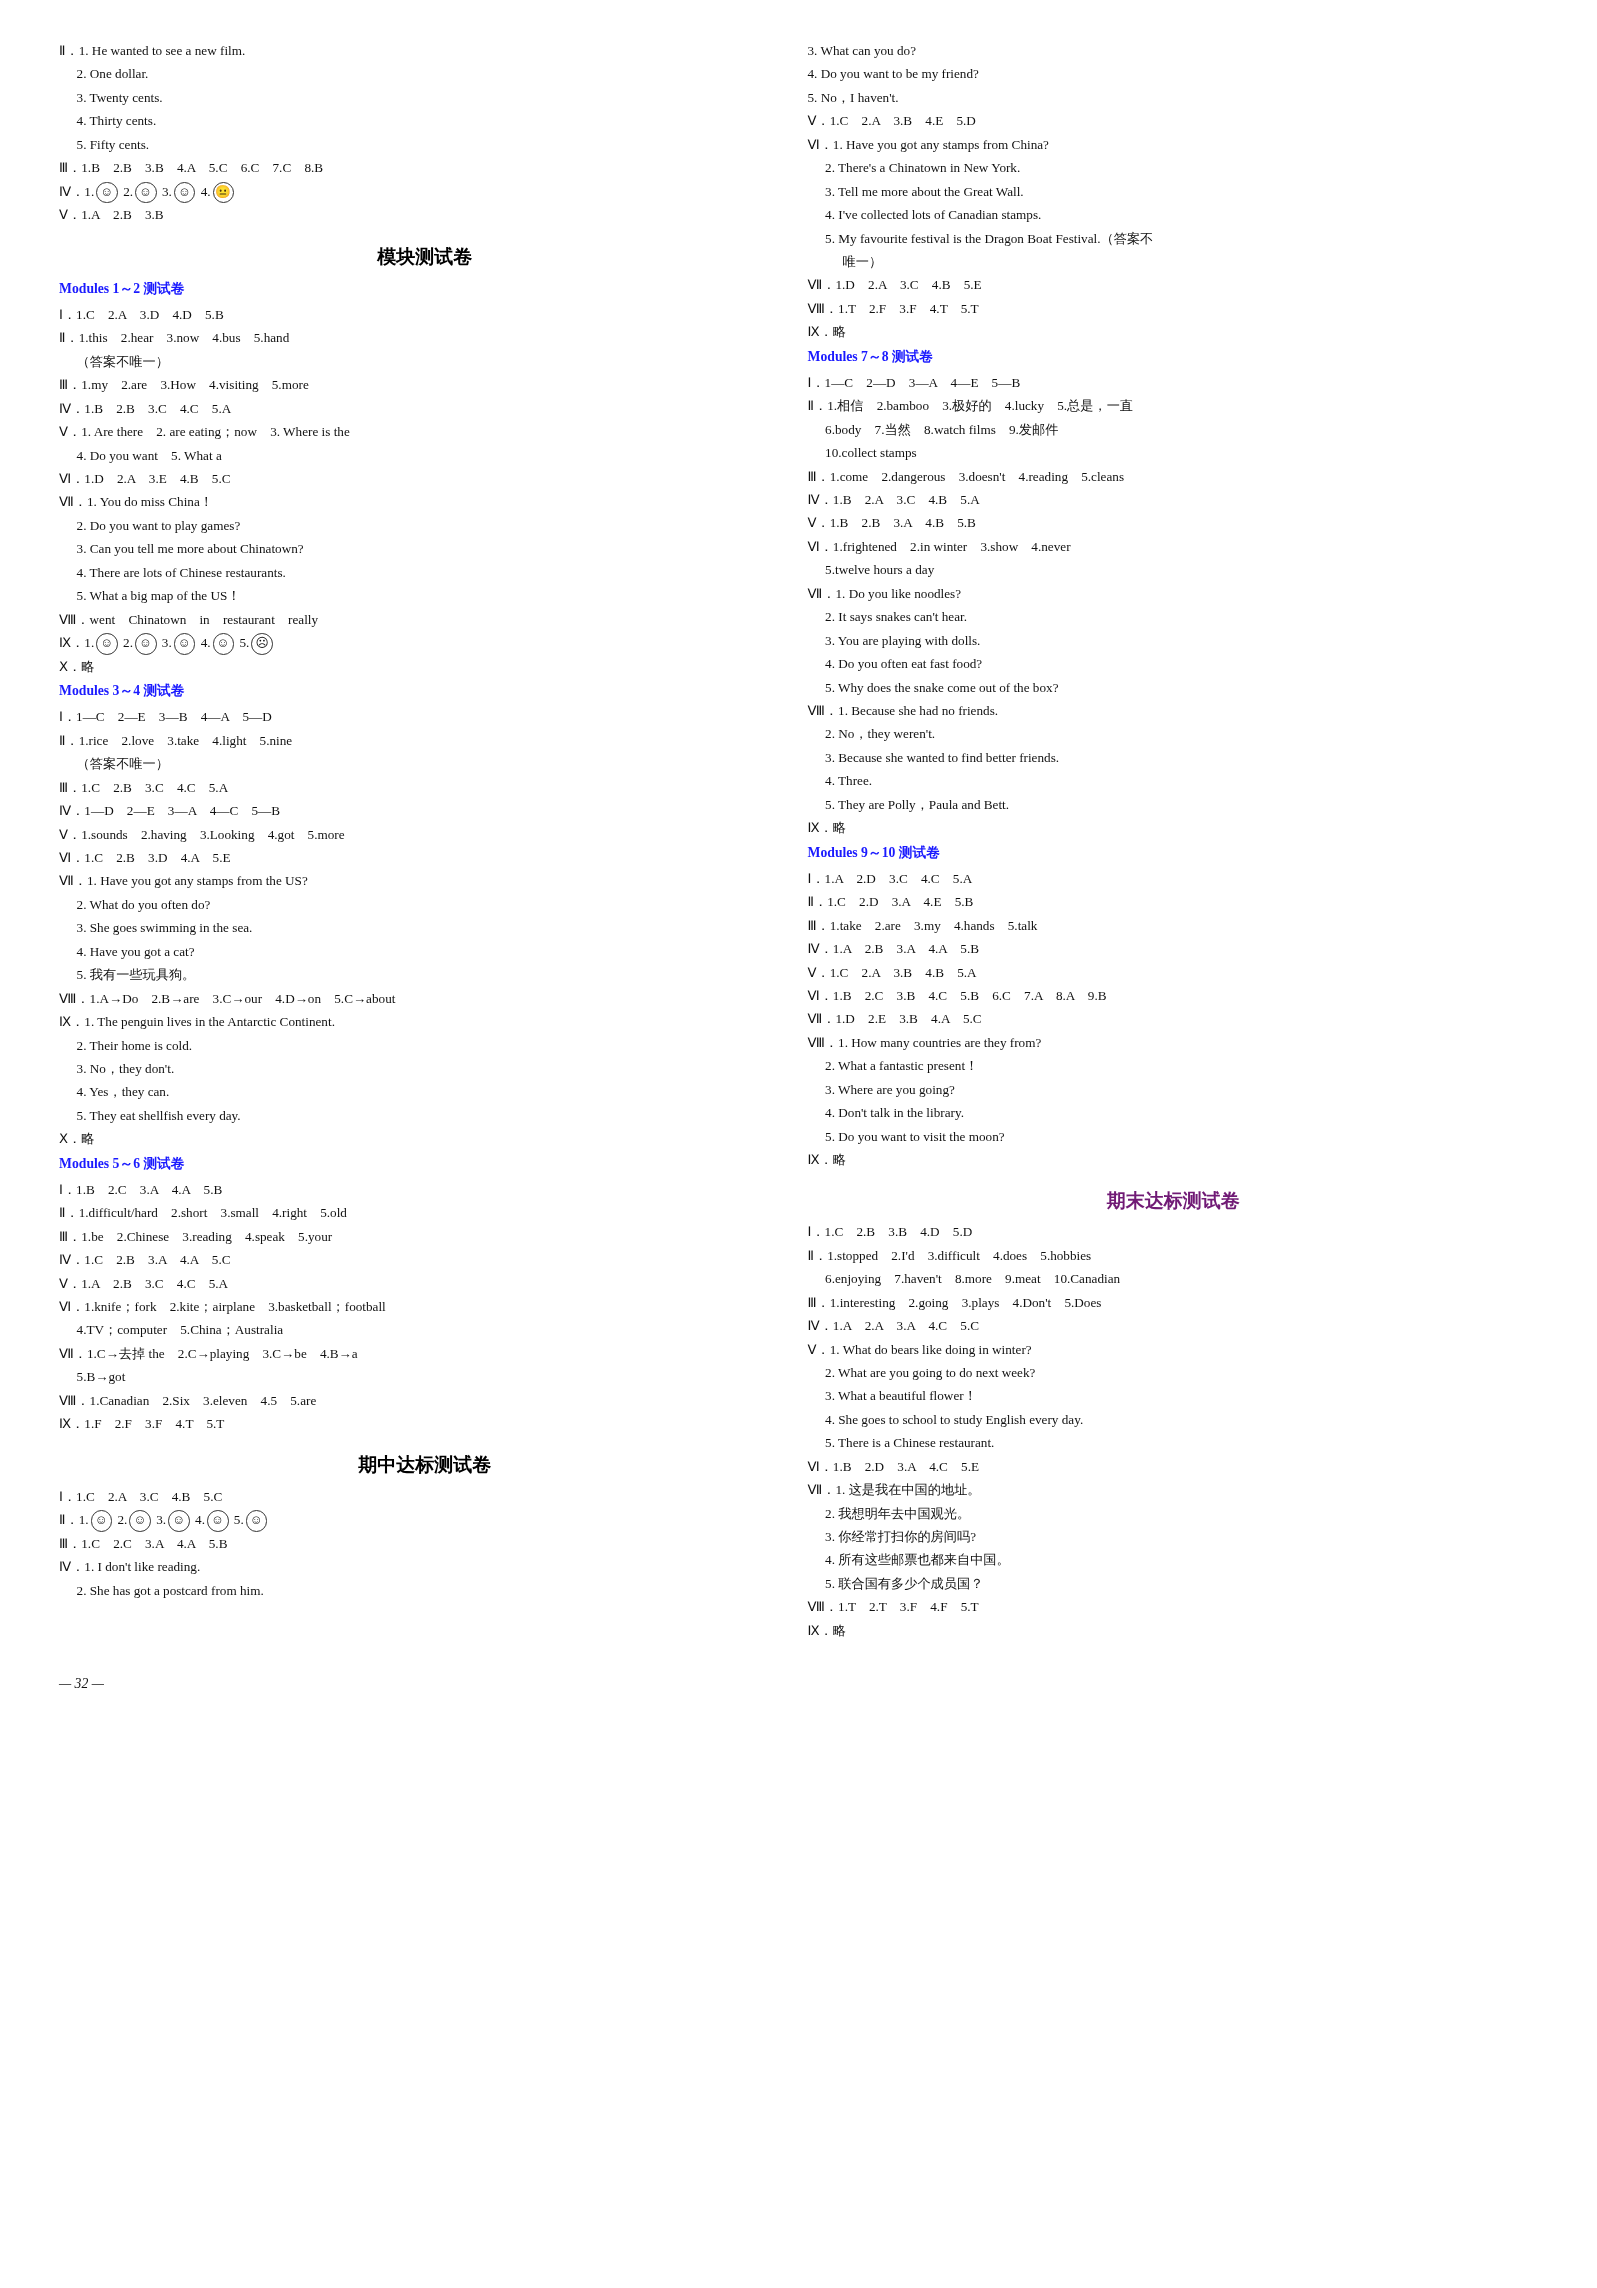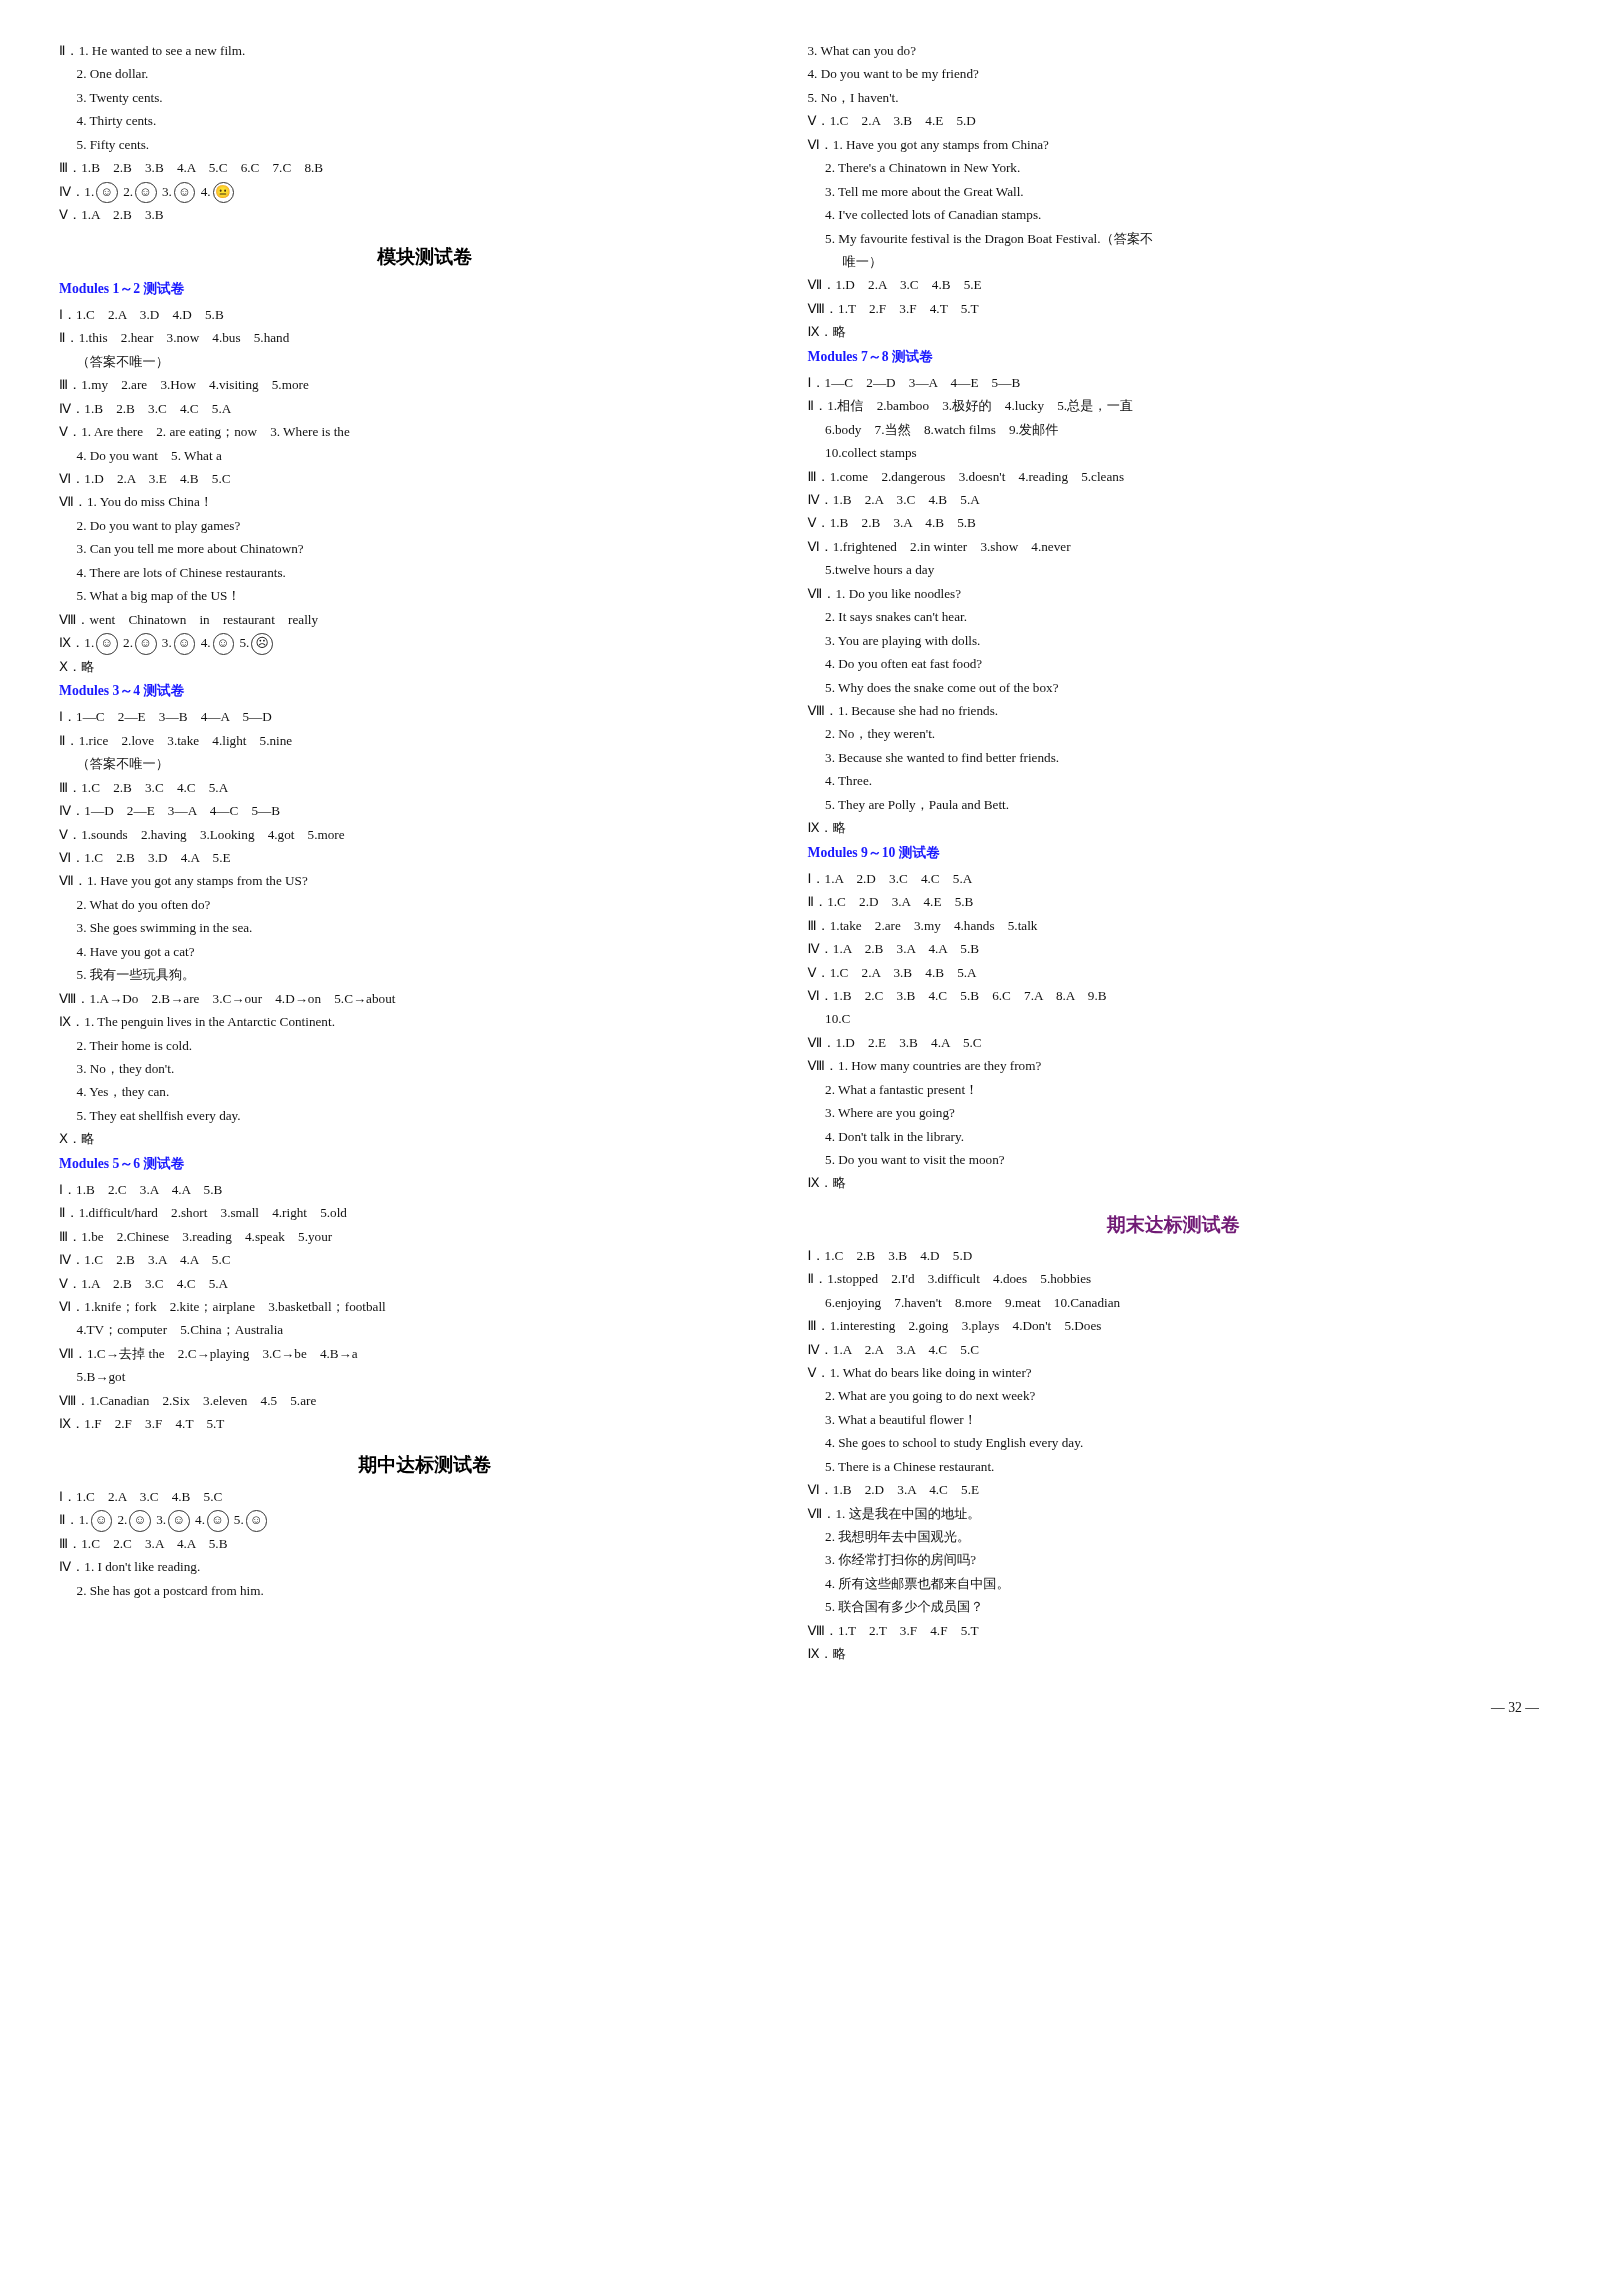--- a/index.html
+++ b/index.html
@@ -33,21 +33,21 @@
       text-align: left;
       font-weight: bold;
       font-size: 13.7px;
       color: #1a1aff;
       margin-bottom: 3.9px;
     }
     .indent1 { padding-left: 17.6px; }
     .indent2 { padding-left: 35px; }
     p { margin: 1px 0; }
     .face { display: inline-block; width: 21.6px; height: 21.6px; border: 1.5px solid #333; border-radius: 50%; text-align: center; line-height: 19.6px; font-size: 12.7px; margin: 0 2px; vertical-align: middle; }
-    .page-number { text-align: right; margin-top: 29px; font-size: 13.7px; }
+    .page-number { text-align: left; margin-top: 29px; font-size: 13.7px; font-style: italic; }
   </style>
 </head>
 <body>
 
 <div class="page-container">
 
   <div class="col">
 
     <p>Ⅱ．1. He wanted to see a new film.</p>
     <p class="indent1">2. One dollar.</p>
@@ -164,21 +164,20 @@
     <p>Ⅸ．略</p>
 
     <p class="section-subtitle">Modules 9～10 测试卷</p>
 
     <p>Ⅰ．1.A　2.D　3.C　4.C　5.A</p>
     <p>Ⅱ．1.C　2.D　3.A　4.E　5.B</p>
     <p>Ⅲ．1.take　2.are　3.my　4.hands　5.talk</p>
     <p>Ⅳ．1.A　2.B　3.A　4.A　5.B</p>
     <p>Ⅴ．1.C　2.A　3.B　4.B　5.A</p>
     <p>Ⅵ．1.B　2.C　3.B　4.C　5.B　6.C　7.A　8.A　9.B</p>
-    <p class="indent1">10.C</p>
     <p>Ⅶ．1.D　2.E　3.B　4.A　5.C</p>
     <p>Ⅷ．1. How many countries are they from?</p>
     <p class="indent1">2. What a fantastic present！</p>
     <p class="indent1">3. Where are you going?</p>
     <p class="indent1">4. Don't talk in the library.</p>
     <p class="indent1">5. Do you want to visit the moon?</p>
     <p>Ⅸ．略</p>
 
     <p class="section-title" style="color:#701a75;">期末达标测试卷</p>
 

